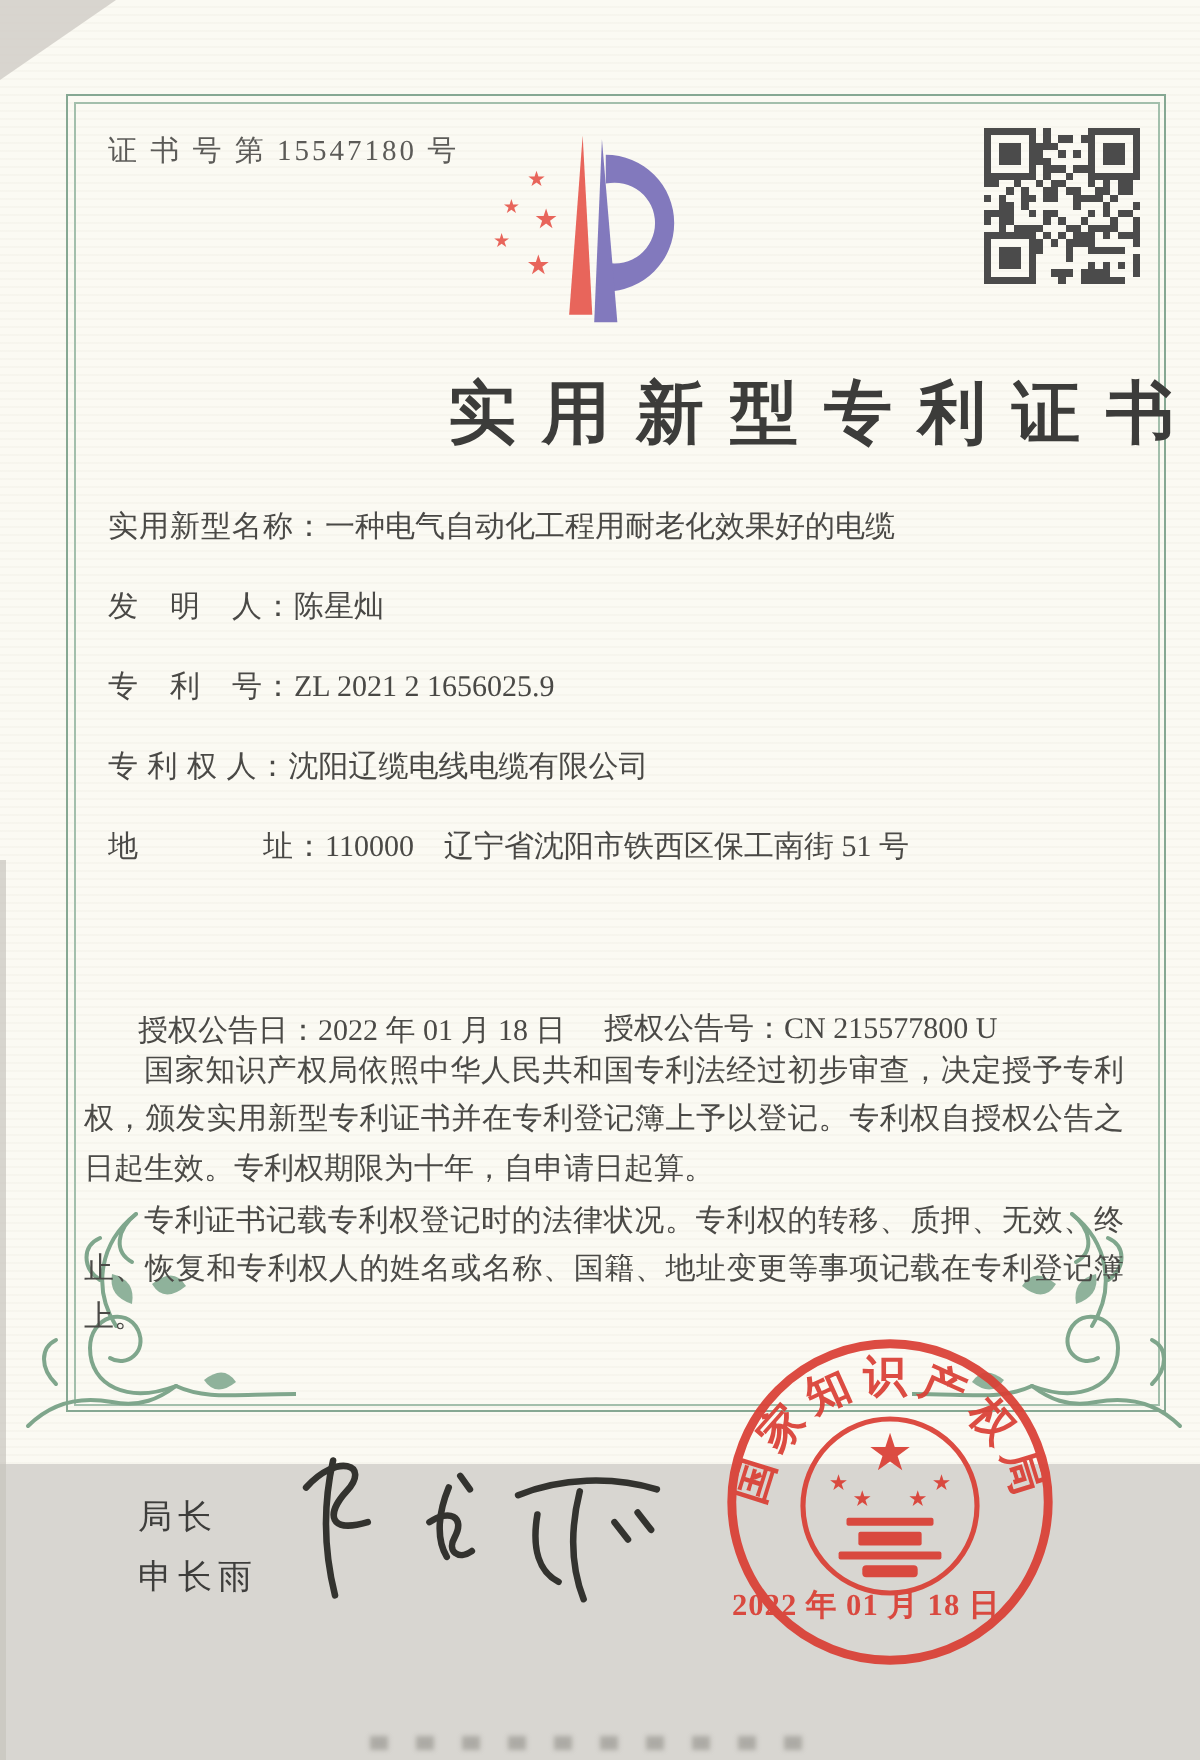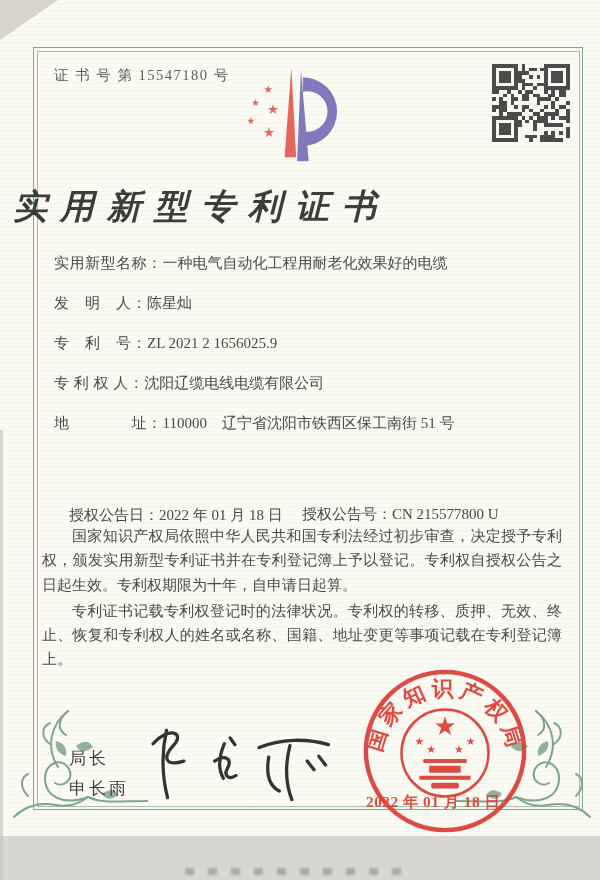--- a/index.html
+++ b/index.html
@@ -1,19 +1,19 @@
 <!DOCTYPE html>
 <html lang="zh"><head>
 <meta charset="utf-8">
 <style>
   * { margin:0; padding:0; box-sizing:border-box; }
   html,body { width:600px; height:880px; overflow:hidden; }
   body { font-family:"Liberation Serif","DejaVu Serif",serif; background:#d8d6d1; }
   .page {
-    position:relative; width:600px; height:836px;
+    position:relative; width:600px; height:732px;
     background:#fbfaf3;
     background-image:repeating-linear-gradient(0deg, rgba(190,185,168,0.07) 0 1px, transparent 1px 4px);
     color:#474644;
   }
   .corner-shade { position:absolute; left:0; top:0; width:58px; height:40px;
     background:#cfccc6; clip-path:polygon(0 0,100% 0,0 100%); opacity:.8; }
   .edge-shade { position:absolute; left:0; top:430px; width:3px; height:450px; background:#c7c4bd; opacity:.7; }
 
   
   .frame { position:absolute; left:33px; top:47px; right:17px; bottom:26px;
@@ -29,23 +29,23 @@
 
   .cert-no { position:absolute; left:54px; top:66px; font-size:14.5px;
     color:#5c5b58; letter-spacing:1.5px; }
 
   .logo { position:absolute; left:226px; top:60px; width:148px; height:106px; }
   .logo text { font-family:"DejaVu Sans",sans-serif; }
 
   .qr { position:absolute; left:492px; top:64px; width:78px; height:78px; }
   .qr rect { fill:#4b4b4b; }
 
-  .title { position:absolute; left:0; right:0; top:184px; text-align:left;
+  .title { position:absolute; left:0; right:0; top:184px; text-align:right;
     font-size:34px; font-weight:600; letter-spacing:13px; color:#3c3c3a;
-    text-indent:13px;font-style:italic; }
+    text-indent:13px; }
 
   .fields { position:absolute; left:54px; top:254px; right:36px; }
   .field-row { height:40px; font-size:15px; white-space:pre; color:#4a4946; }
   .field-label { letter-spacing:.5px; }
   .grant-row { position:absolute; left:54px; top:489px; right:36px;
     font-size:15px; white-space:pre; color:#4a4946; }
   .grant-row .second { position:absolute; left:248px; top:16px; }
 
   .body-text { position:absolute; left:42px; right:38px; top:524px; }
   .body-text p { font-size:15px; line-height:1.62; text-indent:2em;

